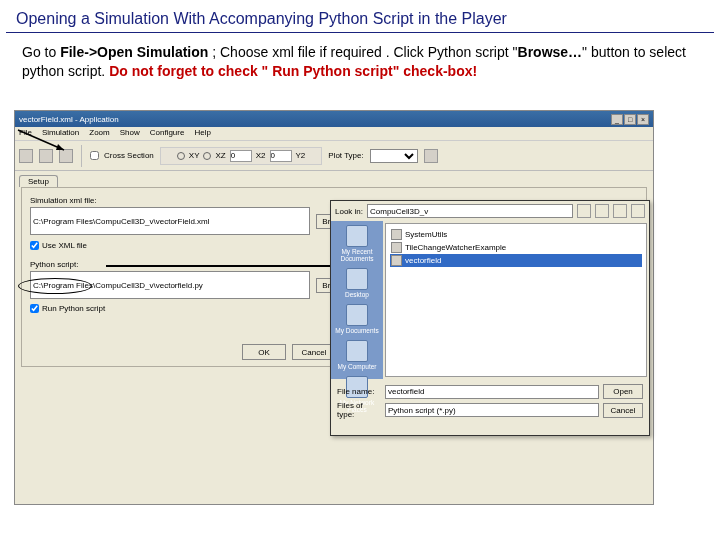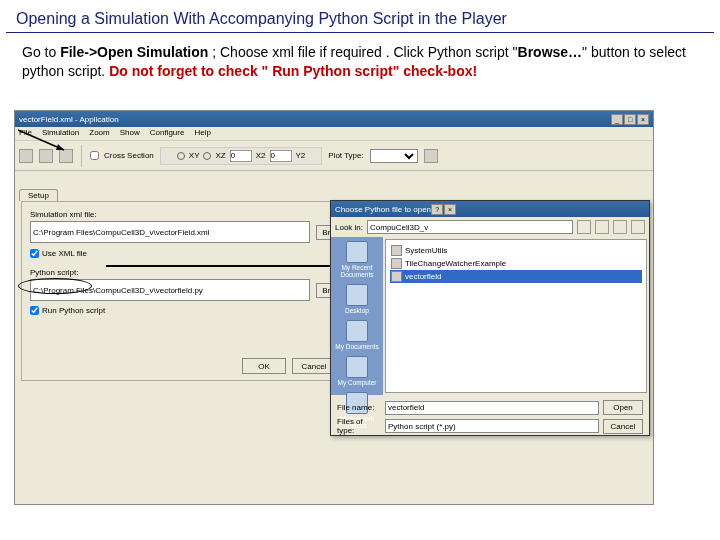--- a/index.html
+++ b/index.html
@@ -16,25 +16,25 @@
   .menubar { height: 14px; background: #ece9d8; font-size: 8px; padding: 1px 4px; display: flex; gap: 10px; border-bottom: 1px solid #ccc; }
   .toolbar { height: 30px; background: #ece9d8; border-bottom: 1px solid #bbb; display: flex; align-items: center; padding: 0 4px; gap: 6px; font-size: 8px; }
   .tool-icon { width: 14px; height: 14px; background: #d4d0c8; border: 1px solid #999; }
   .tool-sep { width: 1px; height: 22px; background: #bbb; margin: 0 2px; }
   .cs-check { display: flex; align-items: center; gap: 2px; }
   .cs-check input { width: 9px; height: 9px; }
   .xy-group { display: flex; align-items: center; gap: 4px; background: #e8e4d8; padding: 2px 16px; border: 1px solid #ccc; }
   .radio-small { width: 8px; height: 8px; border-radius: 50%; border: 1px solid #666; display: inline-block; }
   .xy-input { width: 22px; height: 12px; font-size: 8px; border: 1px solid #999; }
   .plot-select { height: 14px; width: 48px; font-size: 8px; border: 1px solid #888; background: #fff; }
-  .tabs { height: 16px; display: flex; align-items: flex-end; padding-left: 4px; font-size: 8px; margin-top: 14px; }
+  .tabs { height: 16px; display: flex; align-items: flex-end; padding-left: 4px; font-size: 8px; }
   .tab { background: #ece9d8; border: 1px solid #999; border-bottom: none; padding: 1px 8px; border-radius: 3px 3px 0 0; }
   .panel { margin: 0 6px; background: #ece9d8; border: 1px solid #b0aca0; padding: 6px 8px; font-size: 8px; height: 180px; position: relative; }
   .field-label { font-size: 8px; margin: 2px 0; }
-  .path-input { width: 280px; height: 22px; font-size: 8px; border: 1px solid #888; padding: 1px 2px; background: #fff; }
+  .path-input { width: 280px; height: 28px; font-size: 8px; border: 1px solid #888; padding: 1px 2px; background: #fff; }
   .browse-btn { width: 46px; height: 15px; font-size: 8px; background: #ece9d8; border: 1px solid #888; margin-left: 6px; cursor: pointer; }
   .row { display: flex; align-items: center; margin: 2px 0; }
   .chk { width: 9px; height: 9px; margin-right: 3px; }
   .dlg-btns { position: absolute; right: 310px; bottom: 6px; display: flex; gap: 6px; }
   .dlg-btn { width: 44px; height: 16px; font-size: 8px; background: #ece9d8; border: 1px solid #888; }
   .arrow-svg { position: absolute; pointer-events: none; }
   .file-dialog { position: absolute; left: 330px; top: 200px; width: 320px; height: 236px; background: #ece9d8; border: 1px solid #333; box-shadow: 2px 2px 4px rgba(0,0,0,.3); z-index: 10; }
   .fd-title { height: 16px; background: linear-gradient(#3a6ea5,#2a5a95); color: #fff; font-size: 8px; padding: 2px 4px; display: flex; align-items: center; }
   .fd-top { height: 20px; display: flex; align-items: center; padding: 0 4px; gap: 4px; font-size: 8px; }
   .fd-dropdown { flex: 1; height: 14px; border: 1px solid #888; background: #fff; font-size: 8px; padding: 0 2px; display: flex; align-items: center; }
@@ -140,28 +140,20 @@
 </svg>
 
 <div class="circle-ann" style="left:18px; top:278px; width:74px; height:16px;"></div>
 
 <div class="arrow-line" style="left:106px; top:265px; width:230px;"></div>
 <svg class="arrow-svg" style="left:332px; top:258px;" width="16" height="14">
     <polygon points="0,2 14,7 0,12" fill="#000"></polygon>
   </svg>
 
 <div class="file-dialog">
-  <div class="fd-title">
-    <span>Choose Python file to open</span>
-    <span class="spacer"></span>
-    <div class="win-btns">
-      <div class="win-btn">?</div>
-      <div class="win-btn">×</div>
-    </div>
-  </div>
   <div class="fd-top">
     <span>Look in:</span>
     <div class="fd-dropdown">
         <span>CompuCell3D_v</span>
       </div>
     <div class="fd-tool"></div>
     <div class="fd-tool"></div>
     <div class="fd-tool"></div>
     <div class="fd-tool"></div>
   </div>

